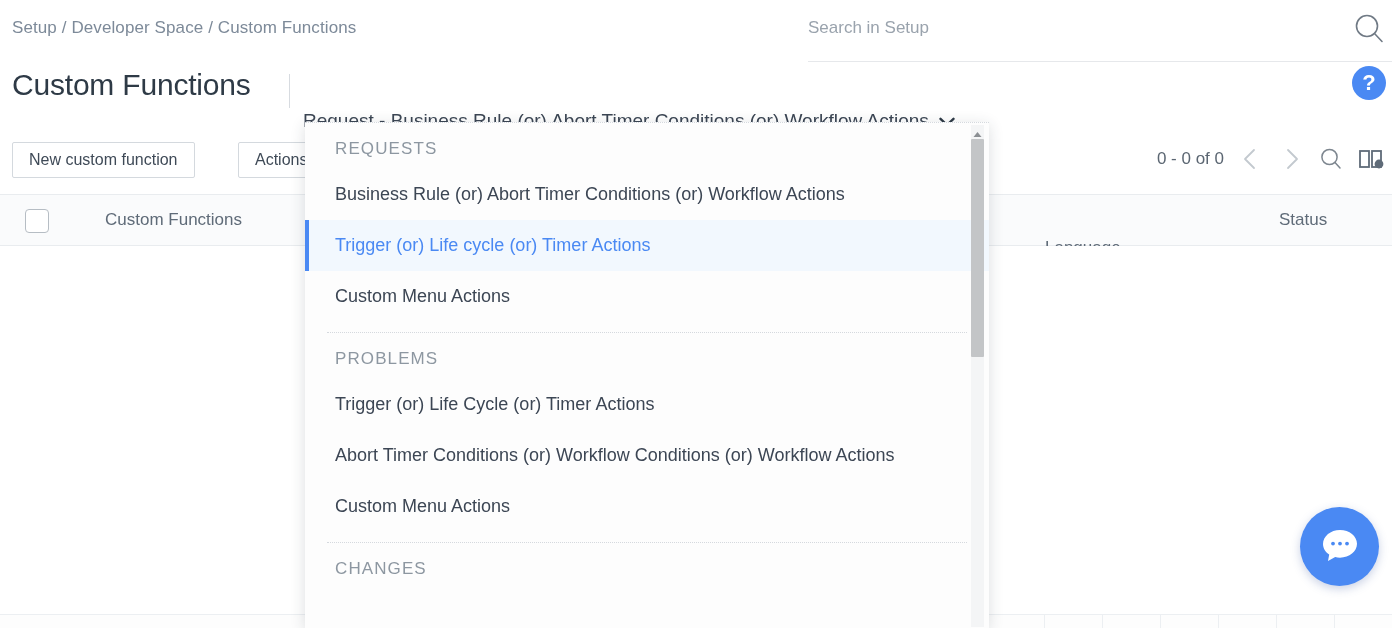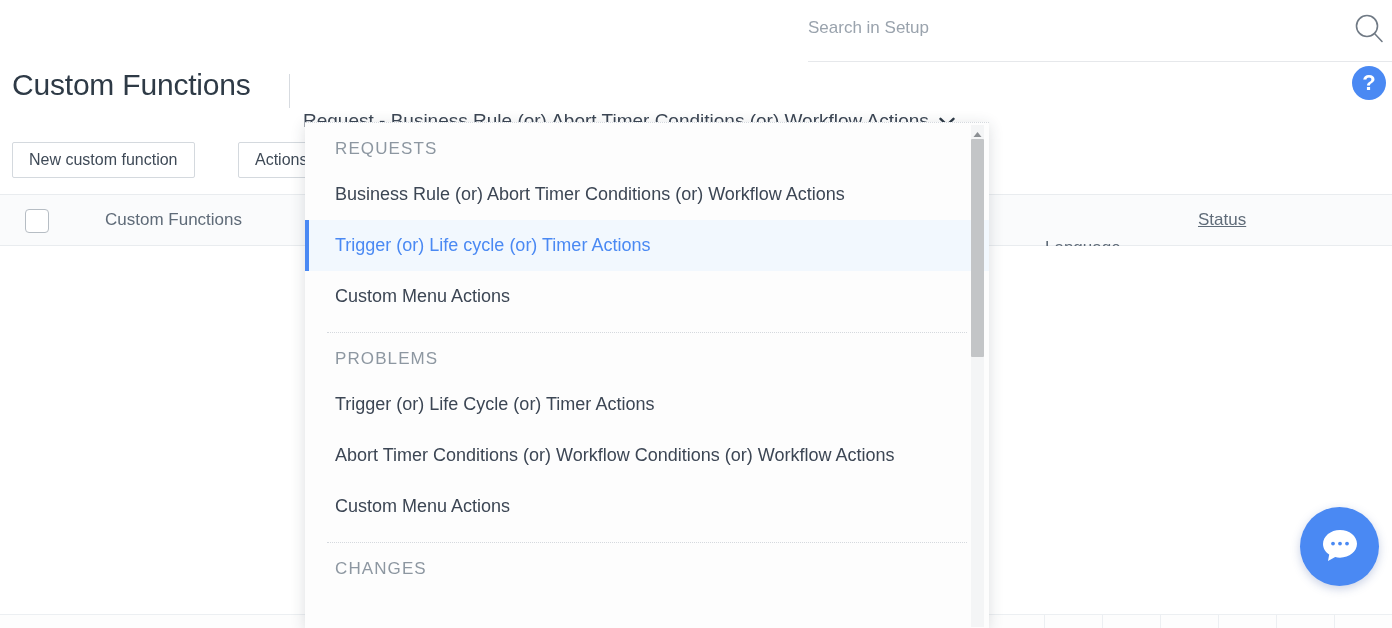--- a/index.html
+++ b/index.html
@@ -94,21 +94,21 @@
     position: absolute; left: 25px; top: 14px;
     width: 24px; height: 24px; border: 1px solid #b6bdc4;
     border-radius: 4px; background: #fff; cursor: pointer;
   }
   .th {
     position: absolute; top: 15px; font-size: 17px; color: #5f6b78;
     white-space: nowrap; cursor: pointer;
   }
   .th-name     { left: 105px; }
   .th-language { left: 1045px; margin-top: 28px; }
-  .th-status   { left: 1198px; text-decoration: underline; }
+  .th-status   { left: 1279px; }
 
   .table-body {
     position: absolute; top: 246px; left: 0; width: 1392px; height: 366px;
     background: #fff;
   }
 
   
   .footer-strip {
     position: absolute; bottom: 0; left: 0; width: 1392px; height: 14px;
     background: #fdfdfd; border-top: 1px solid #eceff2;
@@ -163,20 +163,21 @@
     width: 79px; height: 79px; border-radius: 50%;
     background: #4a89f3; cursor: pointer;
     box-shadow: 0 3px 10px rgba(60,90,160,.28);
     display: flex; align-items: center; justify-content: center;
   }
 </style>
 </head>
 <body>
 
 <div class="topbar">
+  <div class="breadcrumb">Setup / Developer Space / Custom Functions</div>
 
   <div class="search-wrap">
     <input class="search-input" type="text" placeholder="Search in Setup" style="">
     <span class="search-icon-top">
       <svg width="34" height="34" viewBox="0 0 34 34">
         <circle cx="15" cy="14" r="10.5" fill="none" stroke="#707a85" stroke-width="1.6"></circle>
         <line x1="22.5" y1="21.5" x2="30" y2="29.5" stroke="#707a85" stroke-width="1.6" stroke-linecap="round"></line>
       </svg>
     </span>
   </div>
@@ -194,20 +195,46 @@
     </span>
   </div>
 </div>
 
 <div class="help-badge">?</div>
 
 <div class="toolbar">
   <button class="btn btn-new">New custom function</button>
   <button class="btn btn-actions">Actions</button>
 
+  <div class="pager">
+    <span class="pager-count">0 - 0 of 0</span>
+    <span class="pager-ico">
+      <svg width="26" height="26" viewBox="0 0 26 26">
+        <path d="M16 4 L7 13 L16 22" fill="none" stroke="#c3c9cf" stroke-width="1.8" stroke-linecap="round" stroke-linejoin="round"></path>
+      </svg>
+    </span>
+    <span class="pager-ico">
+      <svg width="26" height="26" viewBox="0 0 26 26">
+        <path d="M10 4 L19 13 L10 22" fill="none" stroke="#c3c9cf" stroke-width="1.8" stroke-linecap="round" stroke-linejoin="round"></path>
+      </svg>
+    </span>
+    <span class="pager-ico">
+      <svg width="26" height="26" viewBox="0 0 26 26">
+        <circle cx="11.5" cy="11" r="7.6" fill="none" stroke="#7d868f" stroke-width="1.5"></circle>
+        <line x1="17" y1="16.5" x2="22" y2="22" stroke="#7d868f" stroke-width="1.5" stroke-linecap="round"></line>
+      </svg>
+    </span>
+    <span class="pager-ico">
+      <svg width="26" height="26" viewBox="0 0 26 26">
+        <rect x="2" y="5" width="9" height="16" fill="none" stroke="#5f6b78" stroke-width="1.8"></rect>
+        <rect x="14" y="5" width="9" height="16" fill="none" stroke="#5f6b78" stroke-width="1.8"></rect>
+        <circle cx="21" cy="18" r="4.4" fill="#5f6b78"></circle>
+      </svg>
+    </span>
+  </div>
 </div>
 
 <div class="table-head">
   <div class="th-check"></div>
   <div class="th th-name">Custom Functions</div>
   <div class="th th-language">Language</div>
   <div class="th th-status">Status</div>
 </div>
 
 <div class="table-body"></div>

